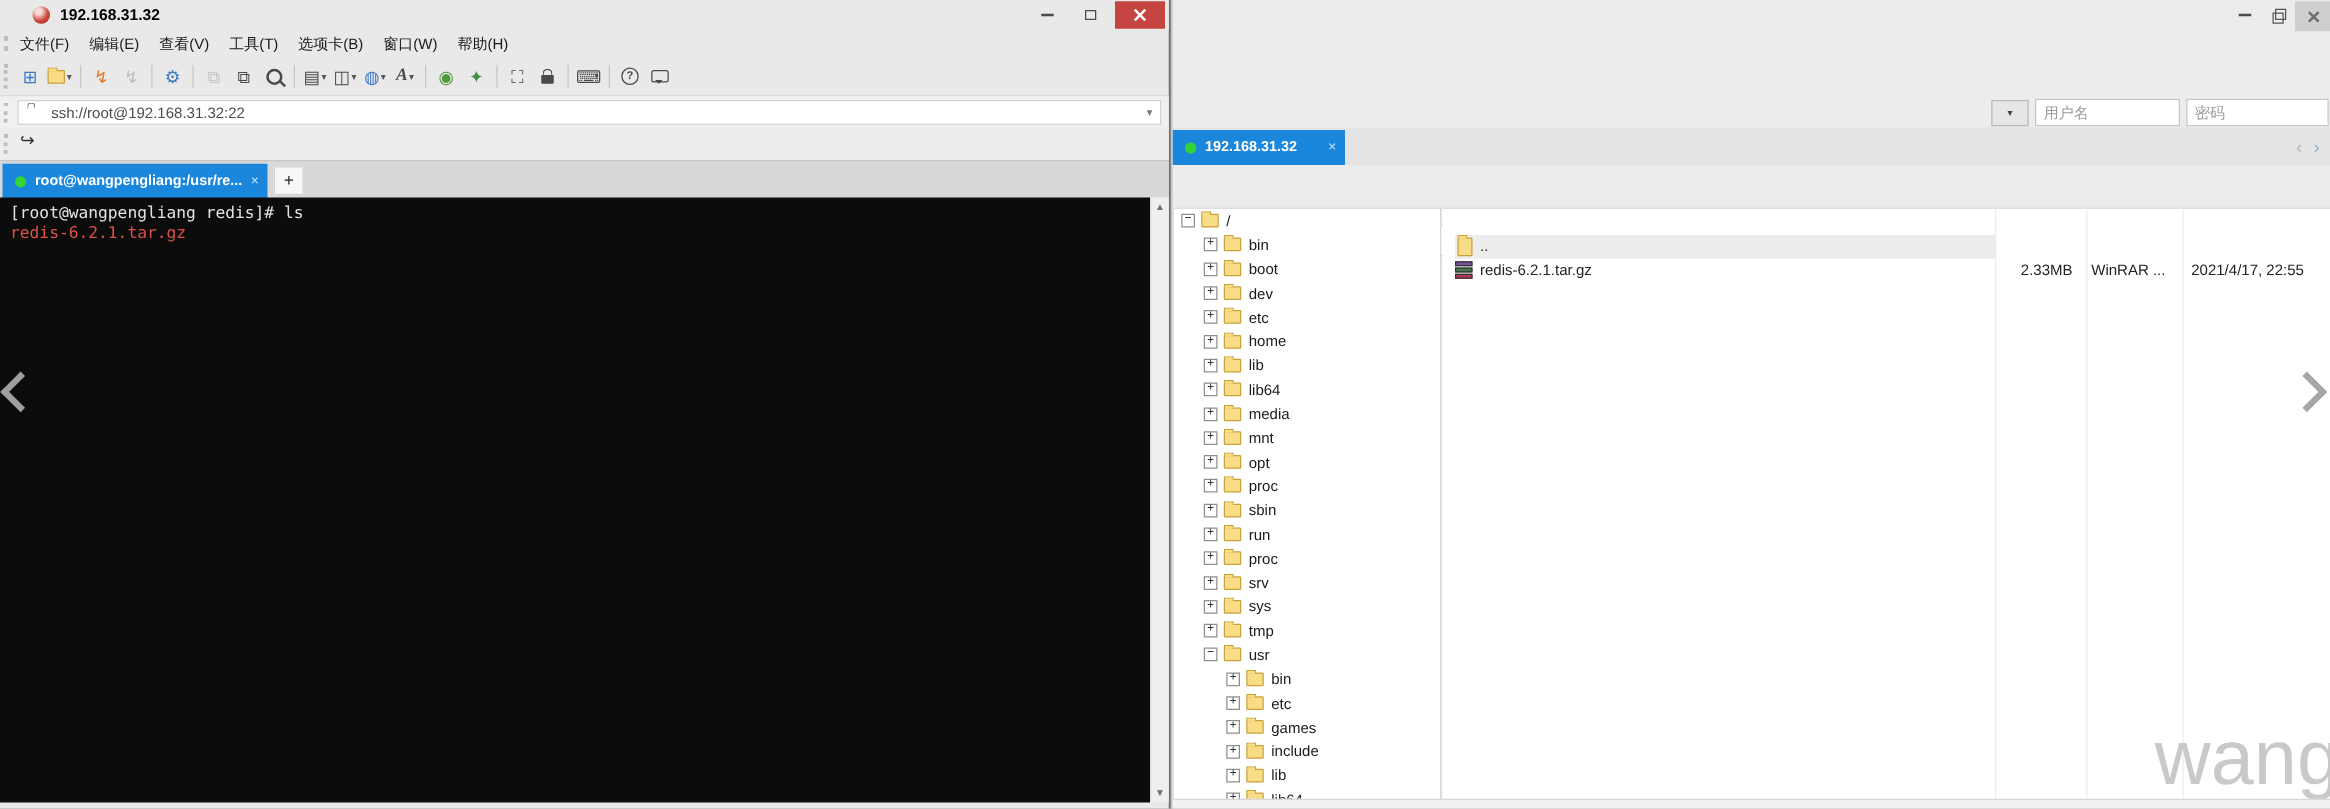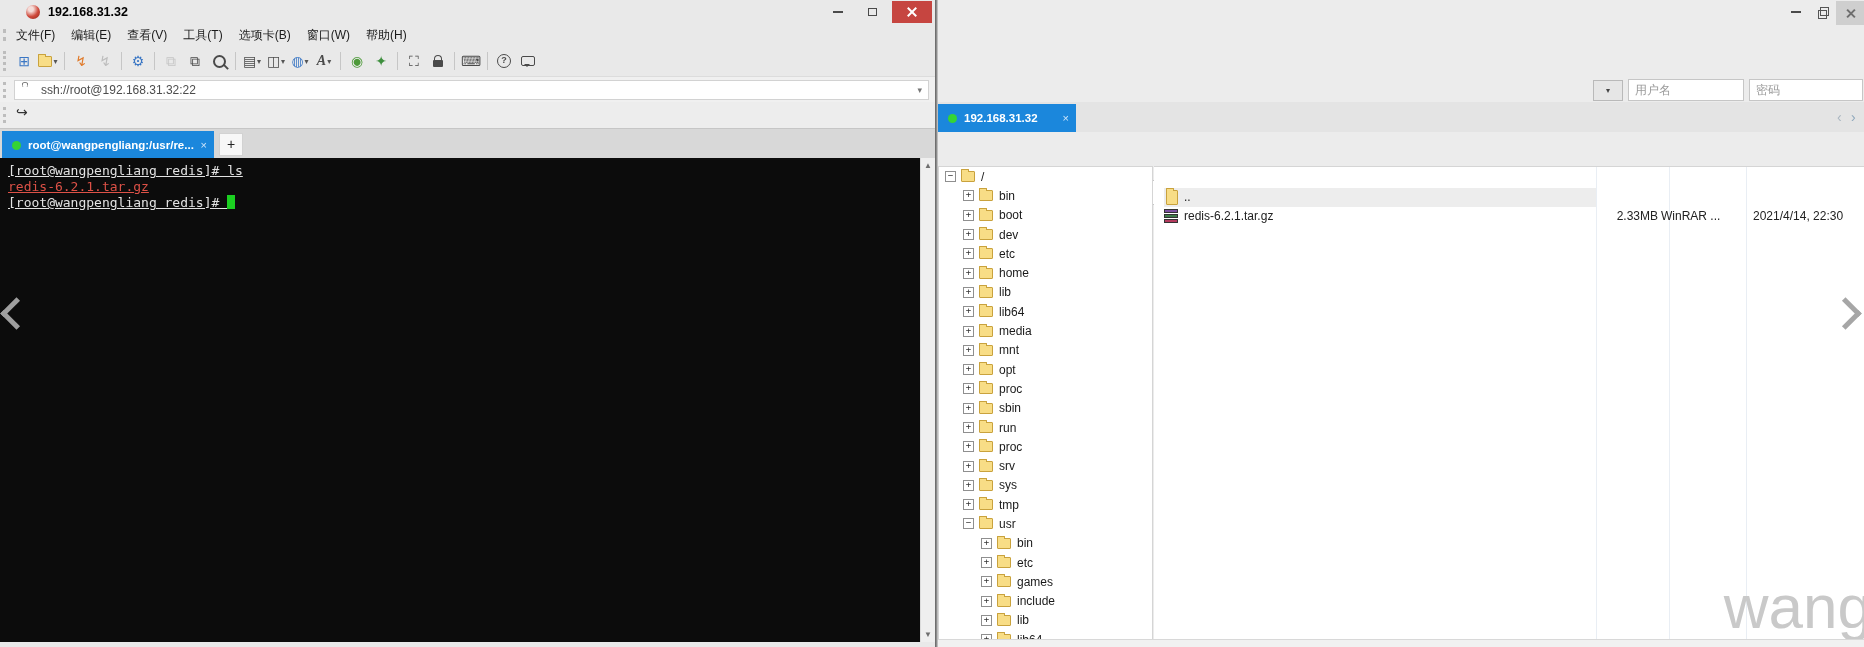--- a/index.html
+++ b/index.html
@@ -65,21 +65,21 @@
   .tab-active{position:absolute;left:2px;top:2px;width:212px;height:28px;background:#1b87dc;}
   .tab-dot{position:absolute;left:10px;top:10px;width:9px;height:9px;border-radius:50%;background:#35d435;}
   .tab-label{position:absolute;left:26px;top:0;line-height:28px;font-size:11.5px;font-weight:bold;color:#fff;white-space:nowrap;}
   .tab-close{position:absolute;right:7px;top:0;line-height:28px;font-size:11px;color:#cfe6fa;}
   .tab-new{position:absolute;left:219px;top:4px;width:24px;height:23px;background:#f7f7f7;border:1px solid #d2d2d2;
            box-sizing:border-box;text-align:center;line-height:21px;font-size:14px;color:#222;}
 
   .terminal{position:absolute;left:0;top:158px;width:920px;height:484px;background:#0c0c0c;
             font-family:"DejaVu Sans Mono",monospace;font-size:13px;line-height:16px;color:#e2e2e2;
             padding:5px 0 0 8px;box-sizing:border-box;}
-  .tline{white-space:pre;text-decoration:underline;}
+  .tline{white-space:pre;}
   .t-red{color:#dd5147;}
   .cursor{display:inline-block;width:8px;height:14px;background:#1bd021;vertical-align:-2px;}
   .term-scroll{position:absolute;left:920px;top:158px;width:15px;height:484px;background:#efefef;border-left:1px solid #dcdcdc;box-sizing:border-box;}
   .scroll-arrow{position:absolute;left:0;width:100%;text-align:center;font-size:8px;color:#6f6f6f;}
   .sa-up{top:3px;} .sa-down{bottom:3px;}
   .chev{width:18px;height:18px;}
   .chevron-left{position:absolute;left:5px;top:302px;border-left:5px solid #9f9f9f;border-bottom:5px solid #9f9f9f;transform:rotate(45deg);}
   .chevron-right{position:absolute;right:7px;top:302px;border-right:5px solid #a6a6a6;border-bottom:5px solid #a6a6a6;transform:rotate(-45deg);}
 
   
@@ -136,21 +136,21 @@
   .lheader{position:absolute;left:0;top:0;right:0;height:20px;border-bottom:1px solid #e3e3e3;font-size:12px;color:#333;}
   .lheader span{position:absolute;line-height:20px;}
   .h-name{left:16px;} .h-caret{left:216px;top:-4px;font-size:10px;color:#888;}
   .h-size{left:370px;width:134px;text-align:right;} .h-type{left:519px;} .h-mod{left:599px;}
   .lrow{position:absolute;left:0;right:0;height:19px;font-size:12px;color:#222;}
   .lrow span{position:absolute;line-height:19px;white-space:nowrap;}
   .row-up{top:21px;} .row-file{top:40px;}
   .sel-bg{position:absolute;left:10px;top:0;width:432px;height:19px;background:#ededed;}
   .fi{position:absolute;left:12px;top:2px;}
   .fi-tall{width:12px;height:15px;}
-  .r-name{left:30px;} .r-size{left:370px;width:134px;text-align:right;} .r-type{left:507px;text-align:center;} .r-mod{left:599px;}
+  .r-name{left:30px;} .r-size{left:370px;width:134px;text-align:right;} .r-type{left:519px;text-align:center;} .r-mod{left:599px;}
   .winrar{position:absolute;left:10px;top:2px;width:14px;height:15px;}
   .winrar .bk{position:absolute;left:0;width:14px;height:4px;border:1px solid #333;box-sizing:border-box;}
   .bk1{top:0;background:#7b4fa0;} .bk2{top:5px;background:#3f7d4a;} .bk3{top:10px;background:#b33a5d;}
 
   .watermark{position:absolute;right:-8px;bottom:2px;font-size:62px;line-height:1;color:#c9c9c9;letter-spacing:0;}
   .bottom-scroll{position:absolute;left:0;right:0;bottom:0;height:7px;background:#f1f1f1;border-top:1px solid #d8d8d8;}
 </style>
 </head>
 <body>
 
@@ -267,21 +267,20 @@
       <span class="tab-dot"></span>
       <span class="tab-label">root@wangpengliang:/usr/re...</span>
       <span class="tab-close">×</span>
     </div>
     <div class="tab-new">+</div>
   </div>
 
   <div class="terminal">
     <div class="tline">[root@wangpengliang redis]# ls</div>
     <div class="tline t-red">redis-6.2.1.tar.gz</div>
-    <div class="tline"><span>[root@wangpengliang redis]# </span><span class="cursor"></span></div>
   </div>
   <div class="term-scroll">
     <div class="scroll-arrow sa-up">▲</div>
     <div class="scroll-arrow sa-down">▼</div>
   </div>
   <div class="chev chevron-left"></div>
 </section>
 
 <section id="xftp">
   <div class="winbtn ft-min">
@@ -470,21 +469,21 @@
 
       <div class="lrow row-file">
         <span class="winrar">
           <span class="bk bk1"></span>
             <span class="bk bk2"></span>
             <span class="bk bk3"></span>
         </span>
         <span class="r-name">redis-6.2.1.tar.gz</span>
         <span class="r-size">2.33MB</span>
         <span class="r-type">WinRAR ...</span>
-        <span class="r-mod">2021/4/14, 22:30</span>
+        <span class="r-mod">2021/4/17, 22:55</span>
       </div>
 
       <div class="watermark">wang</div>
     </div>
   </div>
 
   <div class="chev chevron-right"></div>
   <div class="bottom-scroll"></div>
 </section>
 

